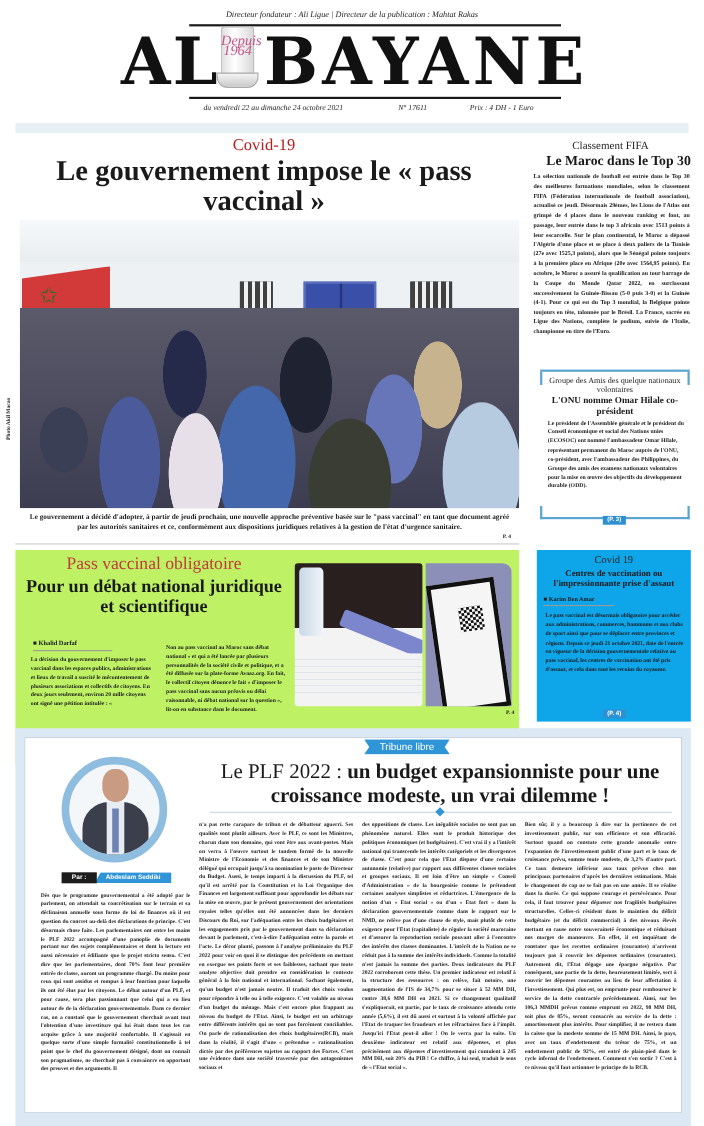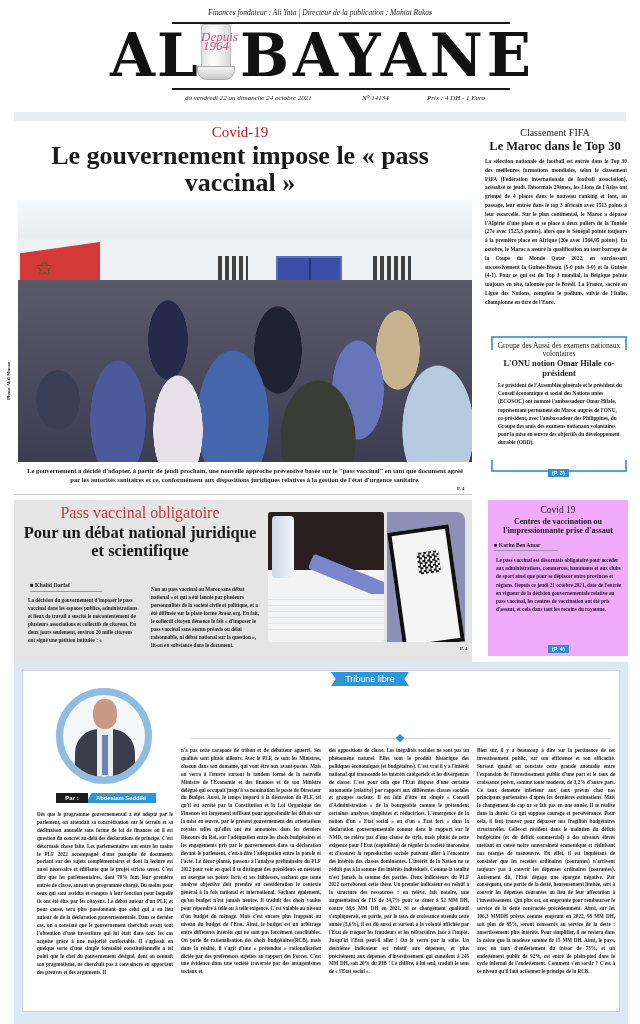--- a/index.html
+++ b/index.html
@@ -53,55 +53,55 @@
       radial-gradient(ellipse 24px 44px at 260px 70px, #1f2230 98%, transparent),
       radial-gradient(ellipse 22px 40px at 380px 70px, #c7b48e 98%, transparent),
       linear-gradient(180deg,#5b5a6a,#3d3d52); }
   .photo-credit { position: absolute; left: 6px; top: 400px; font-size: 5px; font-weight: bold; color: #222; transform: rotate(-90deg); transform-origin: left top; white-space: nowrap; }
   .lead-caption { position: absolute; top: 466px; left: 22px; width: 446px; text-align: center; font-size: 6.6px; font-weight: bold; line-height: 9px; color: #1a1a1a; }
   .lead-pageref { position: absolute; top: 486px; left: 457px; font-size: 5px; font-weight: bold; }
   .sep-rule { position: absolute; left: 14px; top: 494px; width: 458px; height: 1px; background: #c8c8c8; }
 
   
   .fifa-kicker { position: absolute; top: 127px; left: 482px; width: 146px; text-align: center; font-size: 10px; color: #222; }
-  .fifa-title { position: absolute; top: 139px; left: 482px; width: 146px; text-align: center; font-size: 12.5px; font-weight: bold; color: #1a1a1a; }
+  .fifa-title { position: absolute; top: 139px; left: 482px; width: 146px; text-align: right; font-size: 12.5px; font-weight: bold; color: #1a1a1a; }
   .fifa-body { position: absolute; top: 157px; left: 485px; width: 142px; font-size: 5.4px; line-height: 8.8px; font-weight: bold; text-align: justify; color: #222; }
 
   
   .onu-box { position: absolute; left: 491px; top: 336px; width: 136px; height: 146px; border-top: 2px solid #5ba3d0; }
   .onu-box::before, .onu-box::after { content: ""; position: absolute; top: 0; width: 2px; height: 12px; background: #5ba3d0; }
   .onu-box::before { left: 0; } .onu-box::after { right: 0; }
   .onu-bl, .onu-br { position: absolute; bottom: 10px; width: 2px; height: 12px; background: #5ba3d0; }
   .onu-bl { left: 0; } .onu-br { right: 0; }
   .onu-bottom { position: absolute; left: 0; bottom: 10px; width: 136px; height: 2px; background: #5ba3d0; }
   .onu-kicker { position: absolute; top: 4px; left: 2px; width: 132px; text-align: center; font-size: 7.4px; line-height: 8px; color: #222; }
   .onu-title { position: absolute; top: 21px; left: 2px; width: 132px; text-align: center; font-size: 8.4px; font-weight: bold; line-height: 9.5px; }
   .onu-body { position: absolute; top: 43px; left: 7px; width: 124px; font-size: 5.3px; line-height: 8.2px; font-weight: bold; text-align: left; }
   .ref-badge { position: absolute; height: 8px; padding: 0 4px; background: #2f8fd1; color: #fff; font-family: "Liberation Sans", sans-serif; font-size: 5.5px; font-weight: bold; line-height: 8px; }
   .onu-ref { left: 57px; bottom: 5px; }
 
   
-  .debate-block { position: absolute; left: 14px; top: 500px; width: 458px; height: 196px; background: #e5e5e5; }
+  .debate-block { position: absolute; left: 14px; top: 500px; width: 458px; height: 196px; background: #bef264; }
   .debate-kicker { position: absolute; top: 4px; left: 6px; width: 240px; text-align: center; font-size: 16px; color: #c23b3b; }
   .debate-title { position: absolute; top: 24px; left: 6px; width: 240px; text-align: center; font-size: 16.5px; font-weight: bold; line-height: 18px; color: #1a1a1a; }
   .debate-author { position: absolute; top: 82px; left: 16px; font-size: 5.8px; font-weight: bold; }
   .debate-author-rule { position: absolute; top: 91px; left: 16px; width: 72px; height: 1px; background: #999; }
   .debate-col1 { position: absolute; top: 96px; left: 14px; width: 110px; font-size: 5.2px; line-height: 8px; font-weight: bold; }
   .debate-col2 { position: absolute; top: 85px; left: 137px; width: 110px; font-size: 5.2px; line-height: 8px; font-weight: bold; }
   .debate-photo1 { position: absolute; left: 254px; top: 12px; width: 116px; height: 130px; background: linear-gradient(180deg,#2a1f1f 0 45%,#f3f3f3 45%); overflow: hidden; border-radius: 3px; }
   .debate-photo1 .vial { position: absolute; left: 4px; top: 4px; width: 22px; height: 62px; background: linear-gradient(90deg,#c9d7e6,#f1f5fa); border-radius: 4px; }
   .debate-photo1 .syringe { position: absolute; left: 40px; top: 56px; width: 80px; height: 16px; background: #7b86cc; transform: rotate(22deg); border-radius: 3px; }
   .debate-photo1 .cert { position: absolute; left: 0; top: 82px; width: 116px; height: 40px; background: repeating-linear-gradient(180deg,#f3f3f3 0 5px,#dfe3ea 5px 6px); }
   .debate-photo2 { position: absolute; left: 373px; top: 12px; width: 78px; height: 130px; background: #8c8fb8; overflow: hidden; border-radius: 0 8px 0 0; }
   .debate-photo2 .screen { position: absolute; left: 8px; top: 16px; width: 62px; height: 118px; background: #f5f5f5; transform: rotate(-8deg); border: 4px solid #111; }
   .debate-photo2 .qr { position: absolute; left: 22px; top: 20px; width: 22px; height: 22px; background: repeating-conic-gradient(#111 0 25%, #fff 0 50%) 0 0/5px 5px; }
   .debate-pageref { position: absolute; left: 446px; top: 146px; font-size: 5px; font-weight: bold; }
 
   
-  .centres-box { position: absolute; left: 488px; top: 500px; width: 140px; height: 156px; background: #f0abfc; padding-left: 36px; }
+  .centres-box { position: absolute; left: 488px; top: 500px; width: 140px; height: 156px; background: #0ea5e9; padding-left: 36px; }
   .centres-kicker { position: absolute; top: 5px; left: 0; width: 140px; text-align: center; font-size: 9.5px; color: #222; }
   .centres-title { position: absolute; top: 17px; left: 0; width: 140px; text-align: center; font-size: 8px; font-weight: bold; line-height: 9px; }
   .centres-author { position: absolute; top: 42px; left: 6px; font-size: 5.6px; font-weight: bold; }
   .centres-author-rule { position: absolute; top: 50px; left: 6px; width: 64px; height: 1px; background: #999; }
   .centres-body { position: absolute; top: 56px; left: 8px; width: 126px; font-size: 5.2px; line-height: 8.2px; font-weight: bold; }
   .centres-ref { left: 60px; top: 145px; }
 
   
   .tribune-outer { position: absolute; left: 14px; top: 662px; width: 614px; height: 458px; background: #dce9f4; }
   .tribune-inner { position: absolute; left: 8px; top: 8px; width: 598px; height: 342px; background: #ffffff; border: 1px solid #c9d6e2; }
@@ -121,36 +121,36 @@
   .tcol { position: absolute; font-size: 5.1px; line-height: 7.9px; font-weight: bold; text-align: justify; color: #1e1e1e; }
   .tcol1 { left: 14px; top: 140px; width: 136px; }
   .tcol2 { left: 158px; top: 76px; width: 140px; }
   .tcol3 { left: 306px; top: 76px; width: 140px; }
   .tcol4 { left: 454px; top: 76px; width: 138px; }
 </style>
 </head>
 <body>
 
 <div class="masthead">
-  <div class="directors">Finances fondateur : Ali Yata | Directeur de la publication : Mahtat Rakas</div>
+  <div class="directors">Directeur fondateur : Ali Ligue | Directeur de la publication : Mahtat Rakas</div>
   <div class="rule top"></div>
   <div class="logo-al">AL</div>
   <div class="scroll">
     <div class="paper"></div>
     <div class="roll"></div>
     <div class="since">
       <span>Depuis</span><br>
       <span>1964</span>
     </div>
   </div>
   <div class="logo-bayane">BAYANE</div>
   <div class="rule bot"></div>
   <div class="meta-line">
     <span class="meta-date">du vendredi 22 au dimanche 24 octobre 2021</span>
-    <span class="meta-num">N° 14134</span>
+    <span class="meta-num">N° 17611</span>
     <span class="meta-price">Prix : 4 DH - 1 Euro</span>
   </div>
 </div>
 
 <div class="band"></div>
 
 <div class="lead-kicker">Covid-19</div>
 <div class="lead-title">Le gouvernement impose le « pass vaccinal »</div>
 <div class="lead-photo">
   <div class="ceiling"></div>
@@ -165,22 +165,22 @@
 <div class="photo-credit">Photo Akil Macao</div>
 <div class="lead-caption">Le gouvernement a décidé d'adopter, à partir de jeudi prochain, une nouvelle approche préventive basée sur le "pass vaccinal" en tant que document agréé par les autorités sanitaires et ce, conformément aux dispositions juridiques relatives à la gestion de l'état d'urgence sanitaire.</div>
 <div class="lead-pageref">P. 4</div>
 <div class="sep-rule"></div>
 
 <div class="fifa-kicker">Classement FIFA</div>
 <div class="fifa-title">Le Maroc dans le Top 30</div>
 <div class="fifa-body">La sélection nationale de football est entrée dans le Top 30 des meilleures formations mondiales, selon le classement FIFA (Fédération internationale de football association), actualisé ce jeudi. Désormais 29èmes, les Lions de l'Atlas ont grimpé de 4 places dans le nouveau ranking et font, au passage, leur entrée dans le top 3 africain avec 1513 points à leur escarcelle. Sur le plan continental, le Maroc a dépassé l'Algérie d'une place et se place à deux paliers de la Tunisie (27e avec 1525,3 points), alors que le Sénégal pointe toujours à la première place en Afrique (20e avec 1564,95 points). En octobre, le Maroc a assuré la qualification au tour barrage de la Coupe du Monde Qatar 2022, en surclassant successivement la Guinée-Bissau (5-0 puis 3-0) et la Guinée (4-1). Pour ce qui est du Top 3 mondial, la Belgique pointe toujours en tête, talonnée par le Brésil. La France, sacrée en Ligue des Nations, complète le podium, suivie de l'Italie, championne en titre de l'Euro.</div>
 
 <div class="onu-box">
-  <div class="onu-kicker">Groupe des Aussi des examens nationaux volontaires</div>
-  <div class="onu-title">L'ONU notion Omar Hilale co-président</div>
+  <div class="onu-kicker">Groupe des Amis des quelque nationaux volontaires</div>
+  <div class="onu-title">L'ONU nomme Omar Hilale co-président</div>
   <div class="onu-body">Le président de l'Assemblée générale et le président du Conseil économique et social des Nations unies (ECOSOC) ont nommé l'ambassadeur Omar Hilale, représentant permanent du Maroc auprès de l'ONU, co-président, avec l'ambassadeur des Philippines, du Groupe des amis des examens nationaux volontaires pour la mise en œuvre des objectifs du développement durable (ODD).</div>
   <div class="onu-bottom"></div>
   <div class="onu-bl"></div>
   <div class="onu-br"></div>
   <div class="ref-badge onu-ref">(P. 3)</div>
 </div>
 
 <div class="debate-block">
   <div class="debate-kicker">Pass vaccinal obligatoire</div>
   <div class="debate-title">Pour un débat national juridique et scientifique</div>
@@ -206,20 +206,24 @@
   <div class="centres-title">Centres de vaccination ou l'impressionnante prise d'assaut</div>
   <div class="centres-author">■ Karim Ben Amar</div>
   <div class="centres-author-rule"></div>
   <div class="centres-body">Le pass vaccinal est désormais obligatoire pour accéder aux administrations, commerces, hammams et aux clubs de sport ainsi que pour se déplacer entre provinces et régions. Depuis ce jeudi 21 octobre 2021, date de l'entrée en vigueur de la décision gouvernementale relative au pass vaccinal, les centres de vaccination ont été pris d'assaut, et cela dans tout les recoins du royaume.</div>
   <div class="ref-badge centres-ref">(P. 4)</div>
 </div>
 
 <div class="tribune-outer">
   <div class="tribune-inner">
     <div class="tribune-tag">Tribune libre</div>
+    <div class="tribune-title">
+      <span>Le PLF 2022 :</span>
+      <b>un budget expansionniste pour une croissance modeste, un vrai dilemme !</b>
+    </div>
     <div class="tribune-rule"></div>
     <div class="tribune-diamond"></div>
     <div class="portrait">
       <div class="suit"></div>
       <div class="shirt"></div>
       <div class="tie"></div>
       <div class="head"></div>
     </div>
     <div class="byline">
       <div class="name">Abdeslam Seddiki</div>

